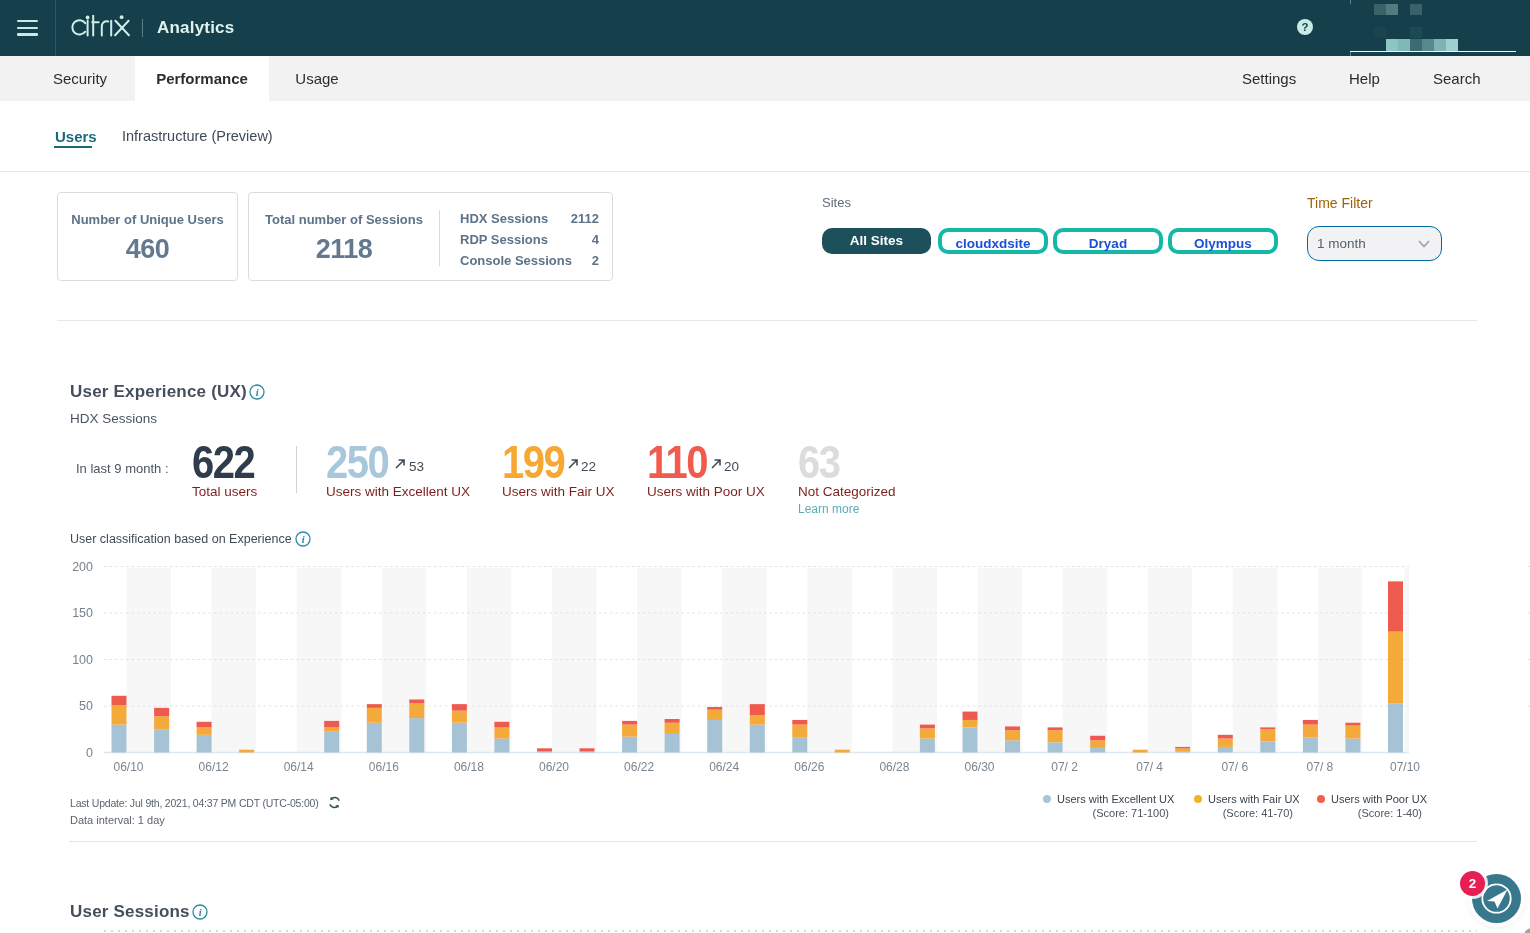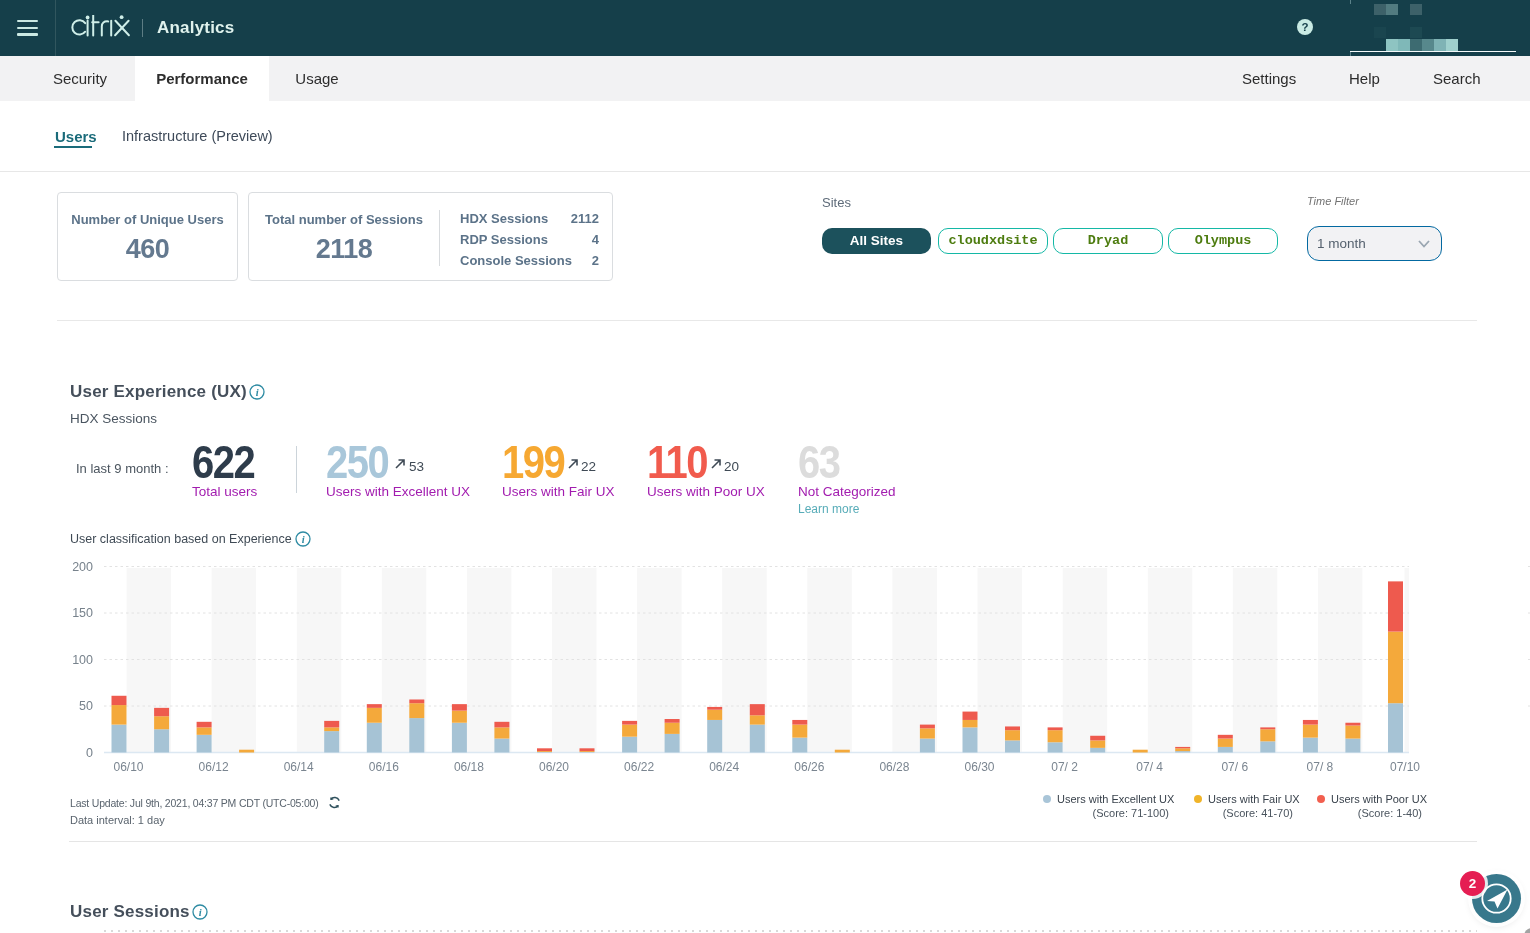--- a/index.html
+++ b/index.html
@@ -41,36 +41,36 @@
 #card2 .left { position:absolute; left:0; top:0; width:190px; height:89px; }
 #card2 .vdiv { position:absolute; left:190px; top:17px; width:1px; height:56px; background:#d8dbde; }
 #card2 .rows { position:absolute; left:211px; top:15px; width:139px; font-size:13px; color:#5c7389; font-weight:bold; }
 #card2 .rows .row { display:flex; justify-content:space-between; height:21px; line-height:21px; }
 
 
 #siteslbl { position:absolute; left:822px; top:195px; font-size:13px; color:#5e6b79; }
 .sitebtn { position:absolute; top:228px; height:26px; line-height:26px; text-align:center; font-size:13.5px;
   font-weight:bold; border-radius:10px; }
 #btn-all { left:822px; width:109px; background:#1c515c; color:#fff; }
-.sitebtn.outline { background:#fff; border:1px solid #14b8a6; color:#4d7c0f; line-height:24px;font-family:Liberation Mono, monospace; }
-#tflbl { position:absolute; left:1307px; top:195px; font-size:11px; color:#737373;font-style:italic; }
+.sitebtn.outline { background:#fff; border:4px solid #14b8a6; color:#1d4ed8; line-height:24px; }
+#tflbl { position:absolute; left:1307px; top:195px; font-size:14px; color:#a16207; }
 #tfdd { position:absolute; left:1307px; top:226px; width:135px; height:35px; background:#f2f2f4;
   border:1px solid #0369a1; border-radius:12px; }
 #tfdd .txt { position:absolute; left:9px; top:9px; font-size:13.5px; color:#55616e; }
 #tfdd svg { position:absolute; right:11px; top:13px; }
 
 #div1 { position:absolute; left:57px; top:320px; width:1420px; height:1px; background:#e8e8e8; }
 
 
 #uxh { position:absolute; left:70px; top:382px; font-size:17px; font-weight:bold; color:#454f5b; letter-spacing:.2px; }
 .info { position:absolute; }
 #hdx { position:absolute; left:70px; top:411px; font-size:13.5px; color:#4a5560; }
 #inlast { position:absolute; left:76px; top:461px; font-size:13px; color:#4a545e; }
 .bignum { position:absolute; top:439px; font-size:40px; line-height:1; letter-spacing:-1.5px; font-weight:bold; transform:scaleY(1.15); transform-origin:0 0; }
-.statlbl { position:absolute; top:484px; font-size:13.5px; color:#a21caf; }
+.statlbl { position:absolute; top:484px; font-size:13.5px; color:#7f1d1d; }
 .delta { position:absolute; top:459px; font-size:13.5px; color:#3f4a55; }
 #statdiv { position:absolute; left:296px; top:446px; width:1px; height:47px; background:#ccd4da; }
 #learnmore { position:absolute; left:798px; top:502px; font-size:12px; color:#57acb8; }
 #uclass { position:absolute; left:70px; top:532px; font-size:12.5px; color:#3f4a55; }
 
 
 #chartwrap { position:absolute; left:0; top:555px; width:1530px; height:230px; }
 
 
 #lastupd { position:absolute; left:70px; top:797px; font-size:10.5px; letter-spacing:-0.2px; color:#5a646e; }

